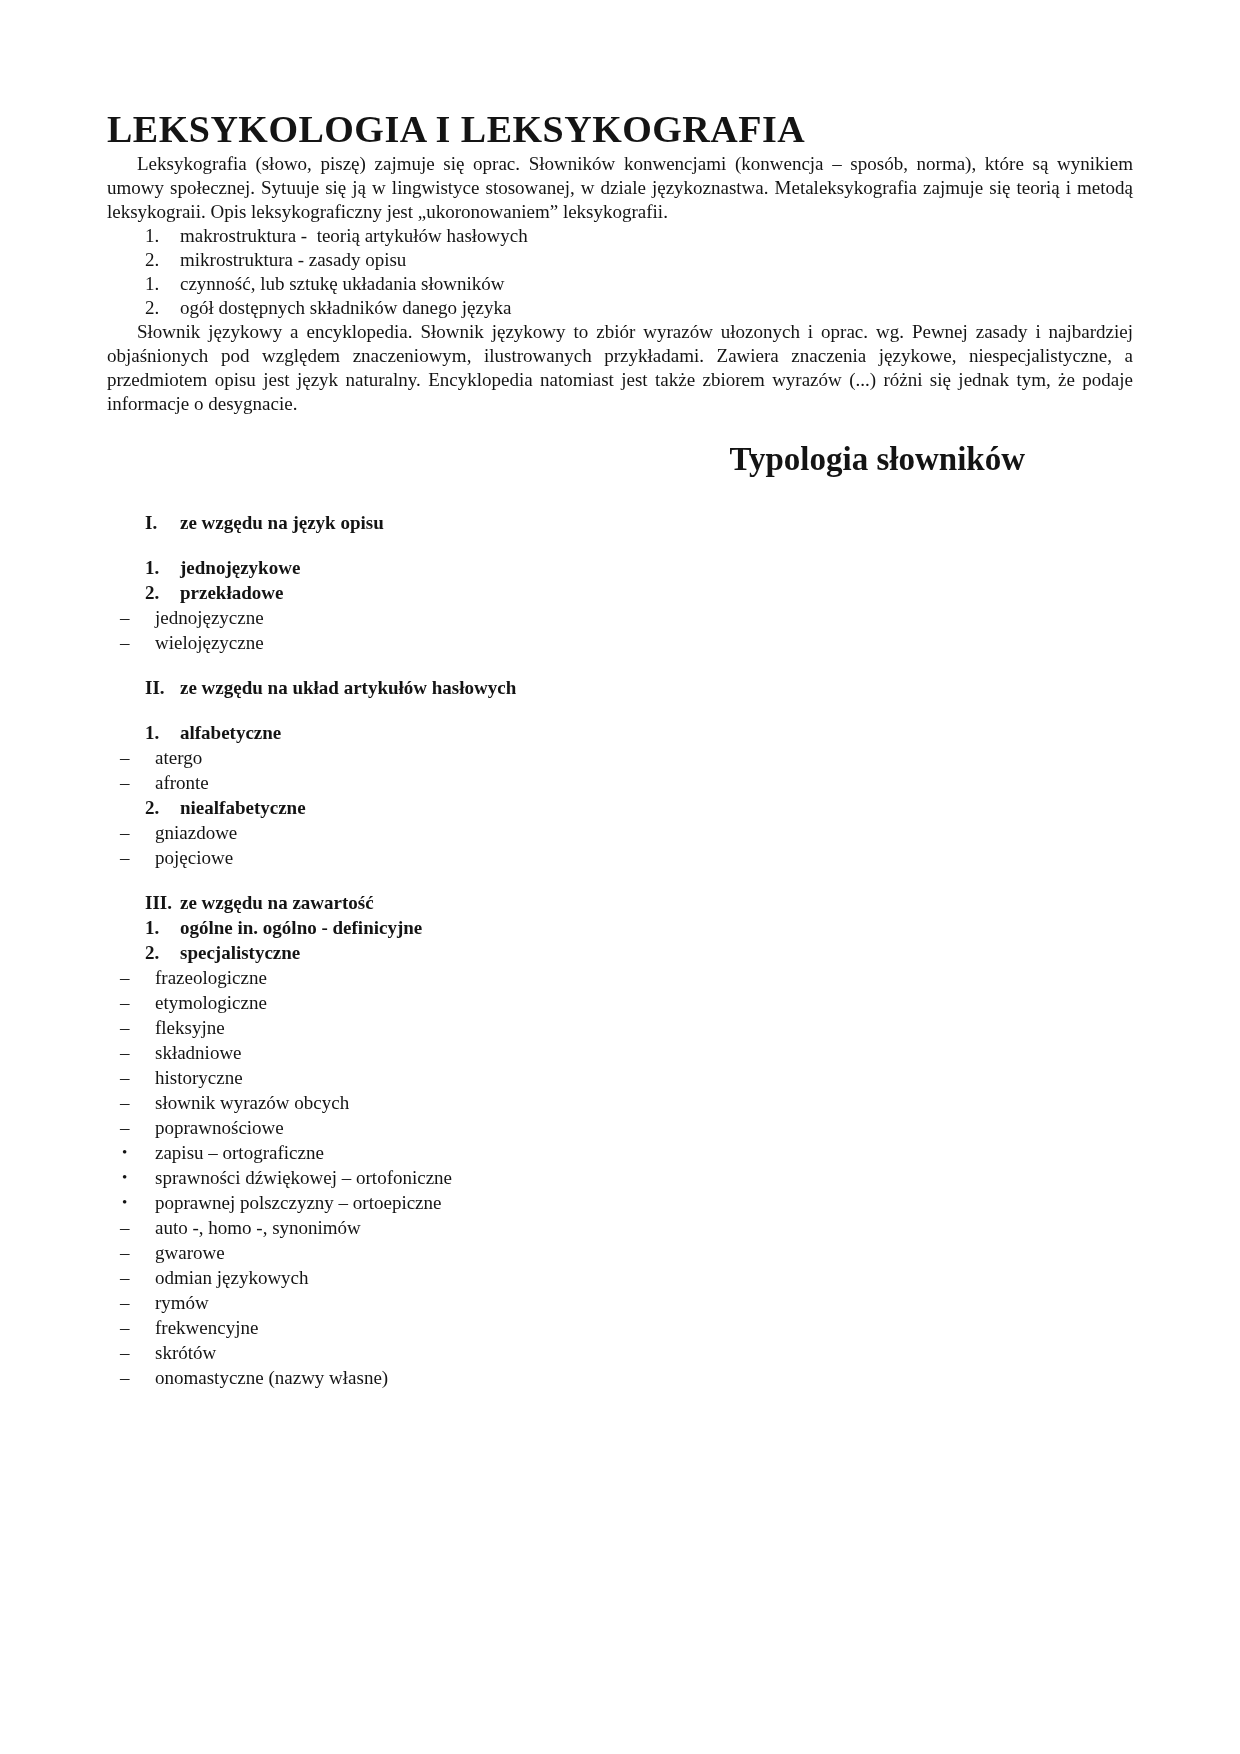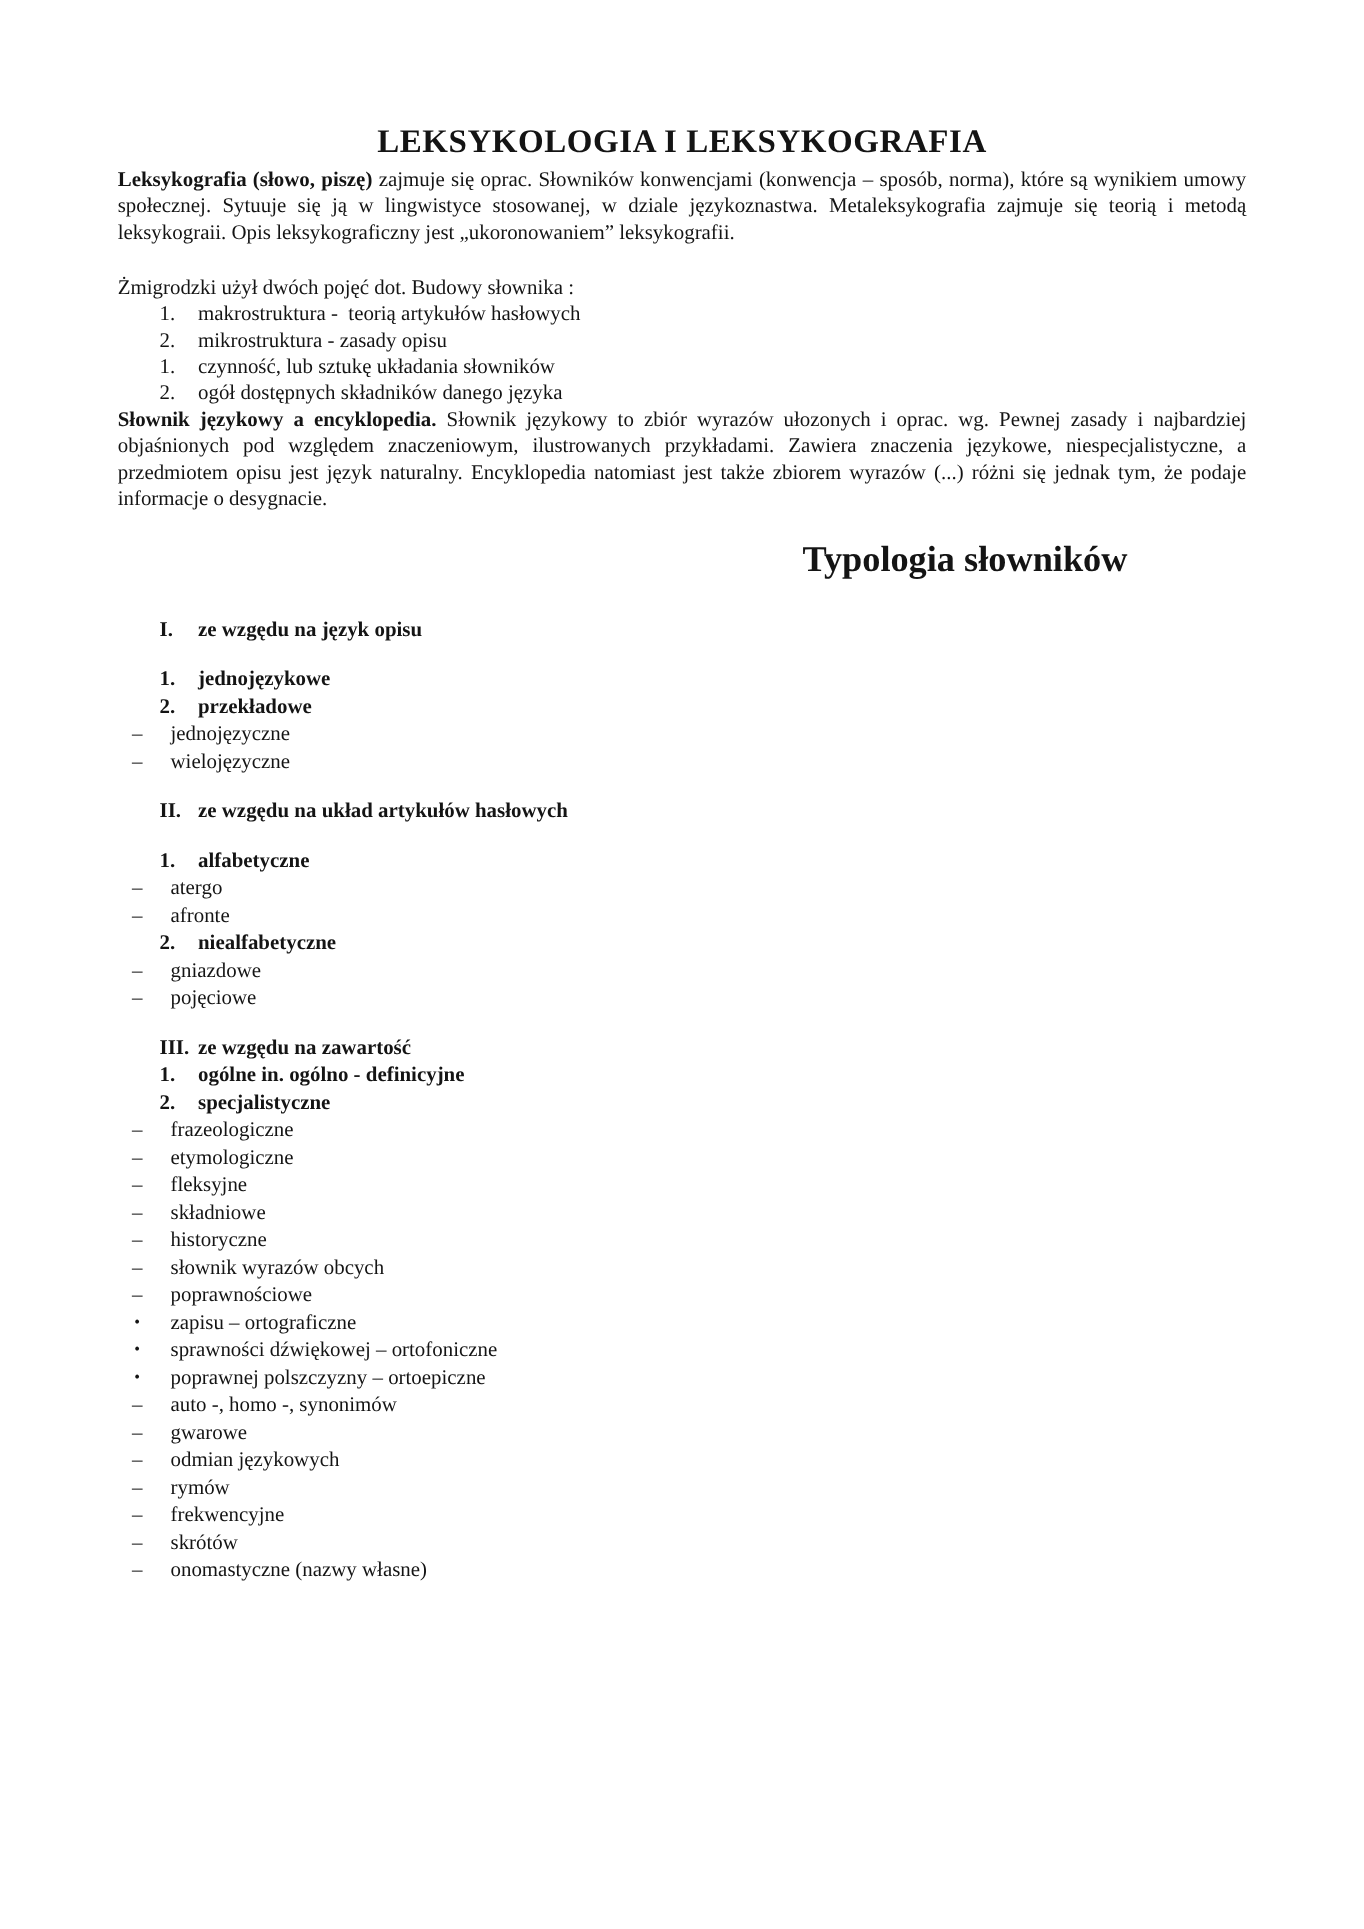--- a/index.html
+++ b/index.html
@@ -3,27 +3,27 @@
 <meta charset="utf-8">
 <style>
   html,body{margin:0;padding:0;background:#888;}
   .page{
     width:1240px;height:1754px;background:#ffffff;margin:0 auto;
     font-family:"Liberation Serif","DejaVu Serif",serif;
     color:#141414;overflow:hidden;box-sizing:border-box;
     padding:0 107px;
   }
   .title{
-    margin:106px 0 0 0;font-size:30px;line-height:46px;font-weight:bold;
-    text-align:center;letter-spacing:0.5px;
+    margin:106px 0 0 0;font-size:38px;line-height:46px;font-weight:bold;
+    text-align:left;letter-spacing:0.5px;
   }
   p.para{
     margin:0;text-align:justify;font-size:19px;line-height:24px;
   }
-  .para .lead{font-weight:bold;}
+  .para .lead{font-weight:normal;margin-left:30px;}
   .p1{margin-top:36px;}
   .p2{margin-top:26px;}
   .p3{margin-top:24px;}
   .intro{margin:26px 0 0 0;font-size:19px;line-height:24px;}
   .simple-list{margin:0;}
   .row{display:flex;font-size:19px;line-height:25px;}
   .simple-list .row{line-height:24px;}
   .row.bold{font-weight:bold;}
   .row .marker{flex:0 0 auto;}
   .row.num .marker,.row.roman .marker{margin-left:38px;width:35px;}
@@ -40,21 +40,20 @@
 </style>
 </head>
 <body>
 
 <div class="page">
 
   <h1 class="title">LEKSYKOLOGIA I LEKSYKOGRAFIA</h1>
 
   <p class="para p1"><span class="lead">Leksykografia (słowo, piszę)</span><span> zajmuje się oprac. Słowników konwencjami (konwencja – sposób, norma), które są wynikiem umowy społecznej. Sytuuje się ją w lingwistyce stosowanej, w dziale językoznastwa. Metaleksykografia zajmuje się teorią i metodą leksykograii. Opis leksykograficzny jest „ukoronowaniem” leksykografii.</span></p>
 
-  <p class="intro">Żmigrodzki użył dwóch pojęć dot. Budowy słownika :</p>
 
   <div class="simple-list">
     <div class="row num">
         <span class="marker">1.</span>
         <span class="li-text">makrostruktura -  teorią artykułów hasłowych</span>
       </div>
     <div class="row num">
         <span class="marker">2.</span>
         <span class="li-text">mikrostruktura - zasady opisu</span>
       </div>

